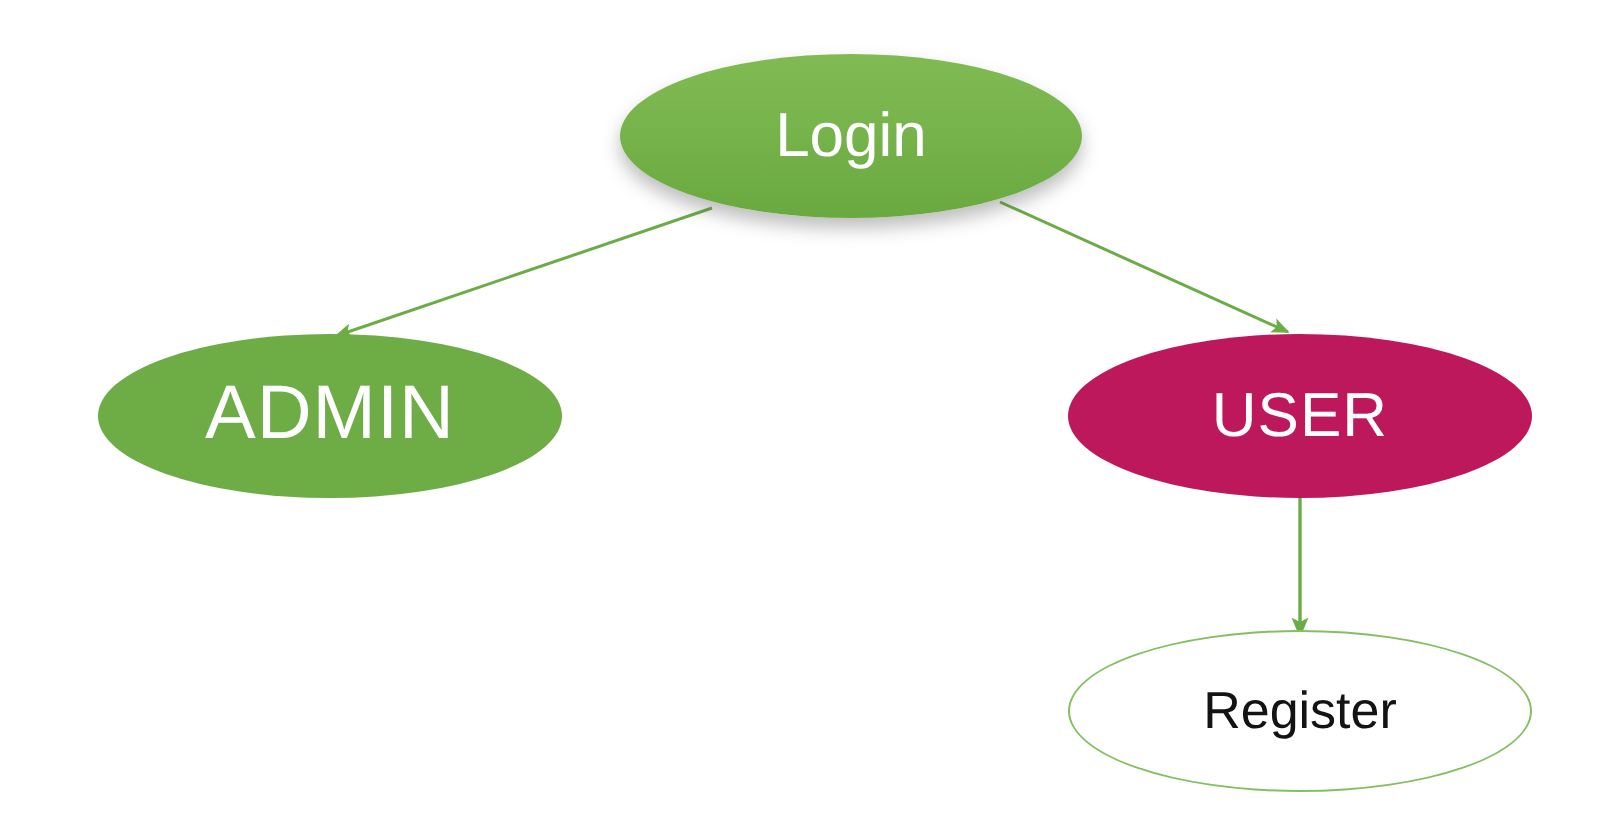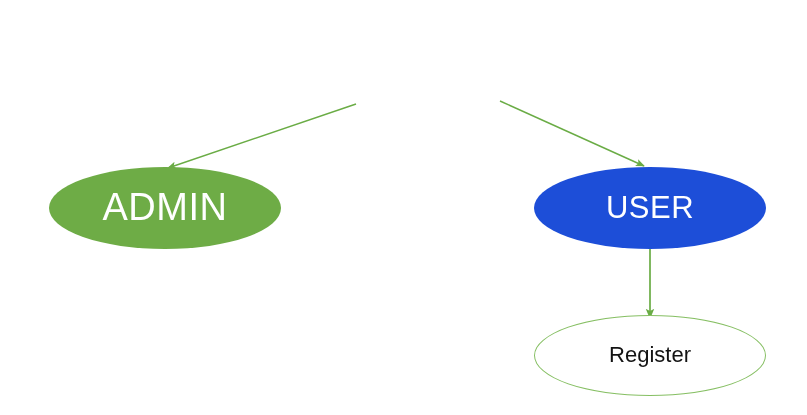--- a/index.html
+++ b/index.html
@@ -54,34 +54,34 @@
     background: #6eac46;
     color: #ffffff;
     font-size: 38px;
     letter-spacing: 0.5px;
   }
   .node-user {
     left: 534px;
     top: 167px;
     width: 232px;
     height: 82px;
-    background: #1d4ed8;
+    background: #be185d;
     color: #ffffff;
     font-size: 31px;
     letter-spacing: 0.5px;
   }
   .node-register {
     left: 534px;
     top: 315px;
     width: 232px;
     height: 81px;
     background: #ffffff;
     border: 1.6px solid #86bf63;
     color: #131313;
-    font-size: 22px;
+    font-size: 26px;
   }
 </style>
 </head>
 <body>
 
 <div id="canvas" style="background: rgb(255, 255, 255);">
 
   <svg id="edge-layer" viewBox="0 0 807 415">
     <defs>
       <marker id="arrowhead" markerWidth="7" markerHeight="7" refX="5.4" refY="3" orient="auto" markerUnits="strokeWidth">
@@ -89,20 +89,23 @@
       </marker>
     </defs>
 
     <line id="edge-login-admin" x1="356" y1="104" x2="168" y2="168" stroke="#6aac45" stroke-width="1.5" marker-end="url(#arrowhead)"></line>
 
     <line id="edge-login-user" x1="500" y1="101" x2="644" y2="166" stroke="#6aac45" stroke-width="1.5" marker-end="url(#arrowhead)"></line>
 
     <line id="edge-user-register" x1="650" y1="249" x2="650" y2="318" stroke="#6aac45" stroke-width="1.7" marker-end="url(#arrowhead)"></line>
   </svg>
 
+  <div class="node node-login" style="left: 310px; top: 27px; width: 231px; height: 82px; color: rgb(255, 255, 255);">
+    <span>Login</span>
+  </div>
 
   <div class="node node-admin" style="left: 49px; top: 167px; width: 232px; height: 82px; color: rgb(255, 255, 255);">
     <span>ADMIN</span>
   </div>
 
   <div class="node node-user" style="left: 534px; top: 167px; width: 232px; height: 82px; color: rgb(255, 255, 255);">
     <span>USER</span>
   </div>
 
   <div class="node node-register" style="left: 534px; top: 315px; width: 232px; height: 81px; color: rgb(19, 19, 19);">

